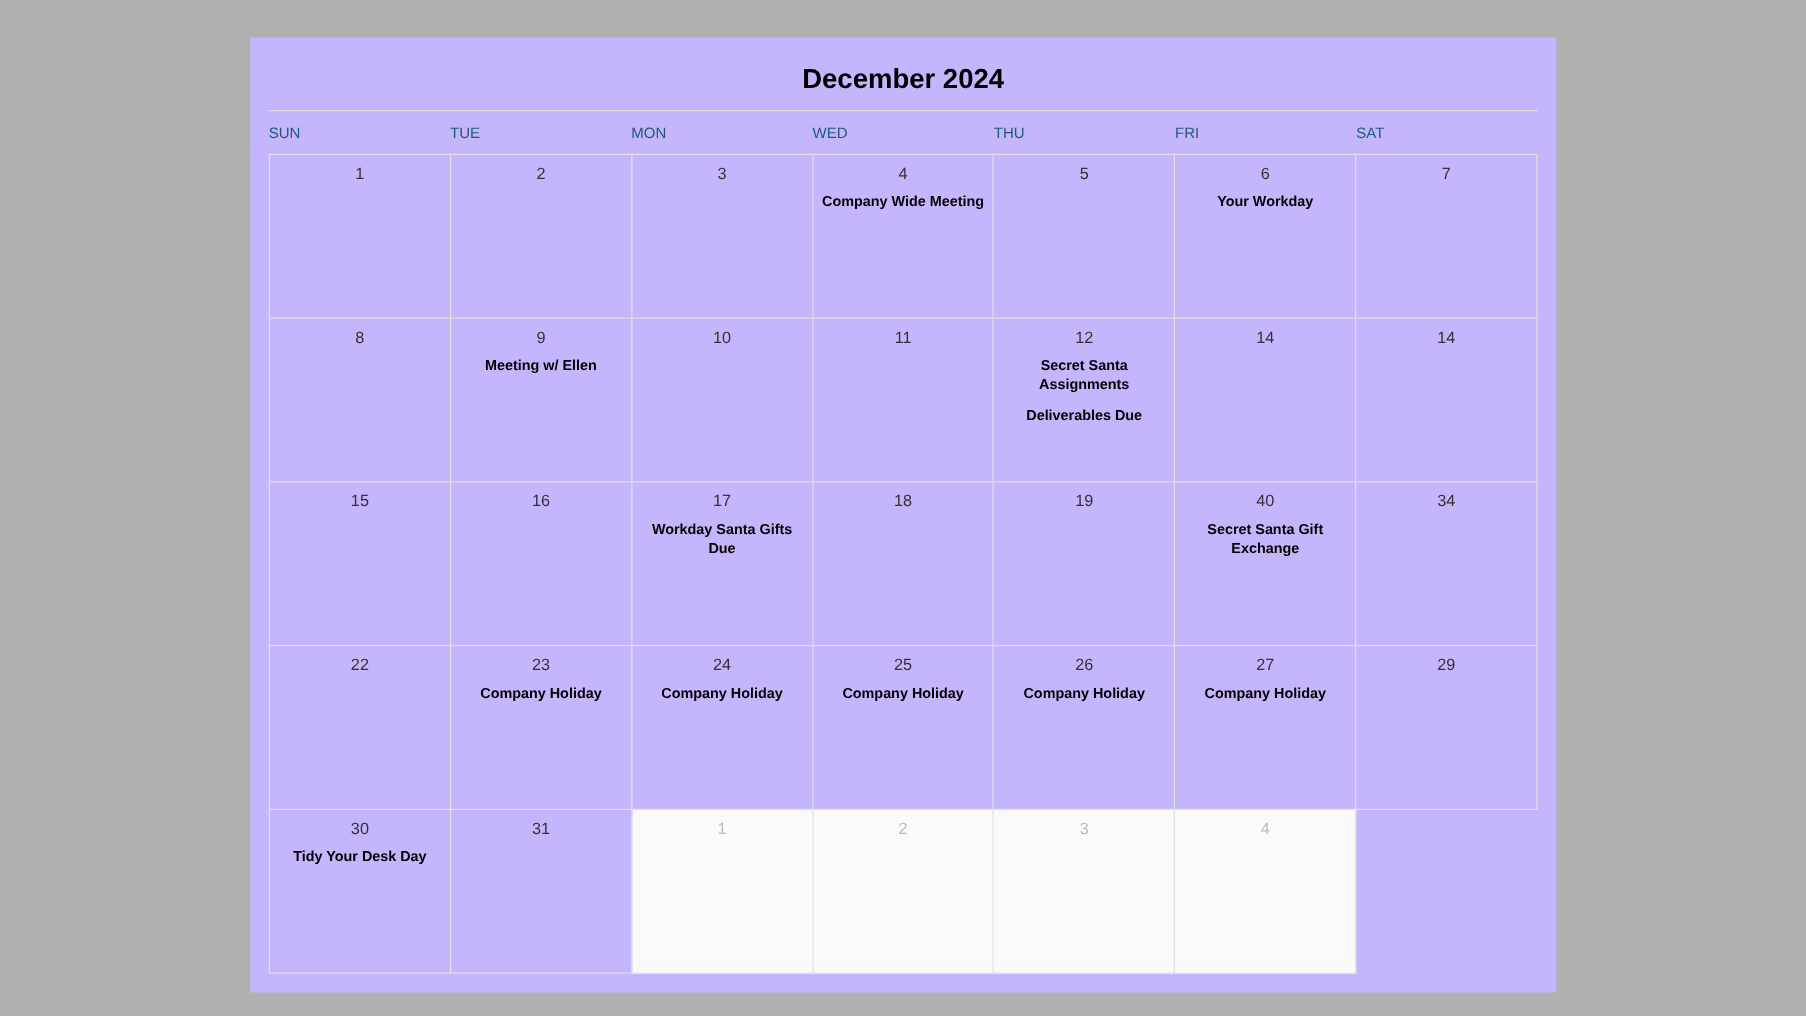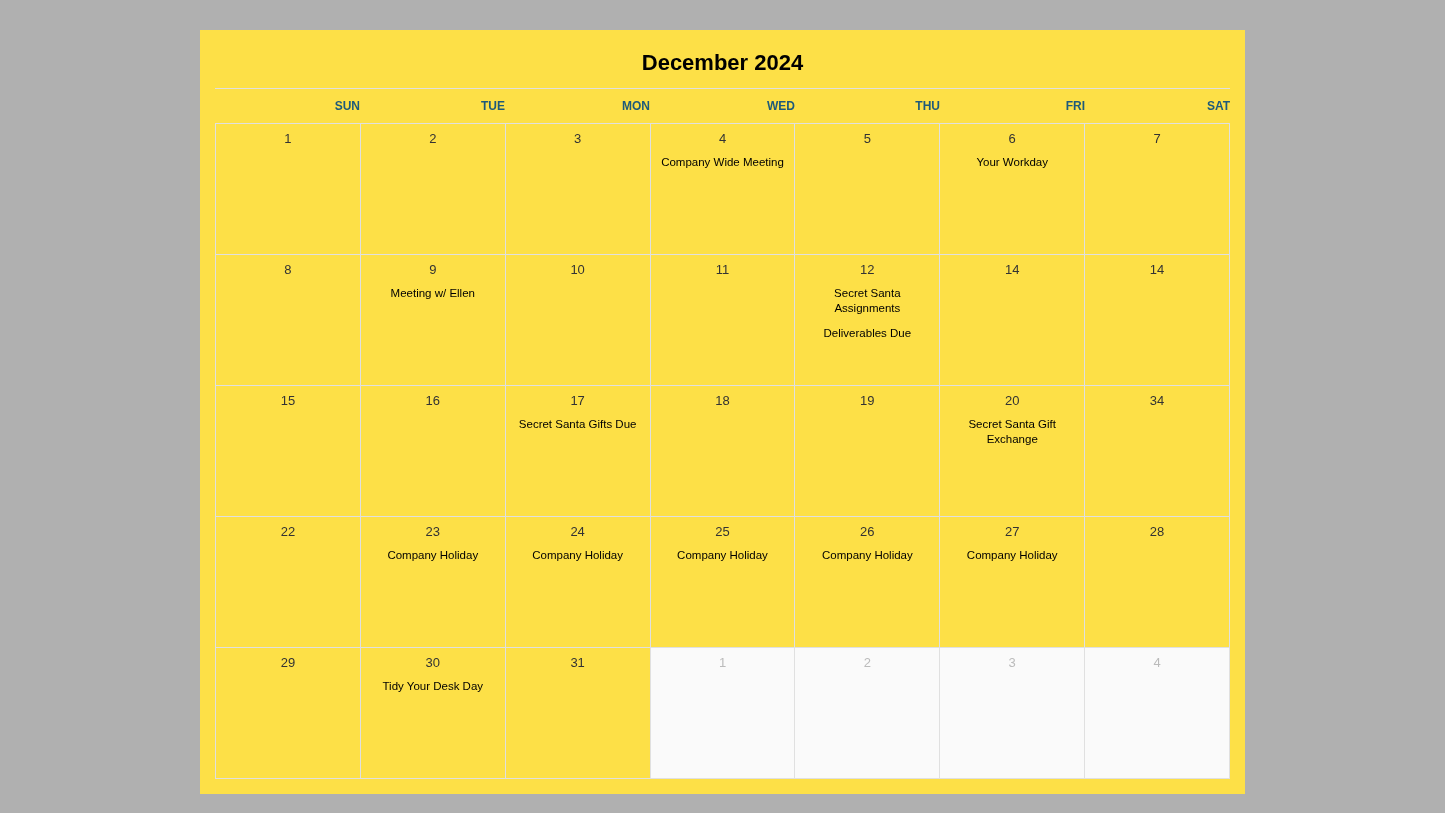--- a/index.html
+++ b/index.html
@@ -8,39 +8,39 @@
       box-sizing: border-box;
     }
     body {
       background-color: #b0b0b0;
       font-family: Arial, Helvetica, sans-serif;
       display: flex;
       justify-content: center;
       padding: 30px 0;
     }
     .calendar-container {
-      background: #fde047;
+      background: #c4b5fd;
       width: 1045px;
       padding: 15px;
     }
     .calendar-title {
       text-align: center;
       font-size: 22px;
       font-weight: bold;
       padding: 5px 0 12px 0;
       border-bottom: 1px solid #e0e0e0;
     }
     .day-headers {
       display: grid;
       grid-template-columns: repeat(7, 1fr);
     }
     .day-header {
-      text-align: right;
+      text-align: left;
       font-size: 12px;
-      font-weight: bold;
+      font-weight: normal;
       color: #1e5a7a;
       padding: 10px 0;
     }
     .calendar-grid {
       display: grid;
       grid-template-columns: repeat(7, 1fr);
       border-top: 1px solid #e0e0e0;
       border-left: 1px solid #e0e0e0;
     }
     .day-cell {
@@ -56,21 +56,21 @@
     .day-number {
       font-size: 13px;
       color: #333;
       padding: 2px 0 4px 0;
     }
     .day-cell.other-month .day-number {
       color: #bbb;
     }
     .event {
       font-size: 11.5px;
-      font-weight: normal;
+      font-weight: bold;
       color: #000;
       padding: 5px 2px;
       line-height: 1.3;
     }
   </style>
 </head>
 <body>
 
 <div class="calendar-container">
   <div class="calendar-title">December 2024</div>
@@ -132,30 +132,30 @@
         <div class="day-number">14</div>
       </div>
       <div class="day-cell">
         <div class="day-number">15</div>
       </div>
       <div class="day-cell">
         <div class="day-number">16</div>
       </div>
       <div class="day-cell">
         <div class="day-number">17</div>
-        <div class="event">Secret Santa Gifts Due</div>
+        <div class="event">Workday Santa Gifts Due</div>
       </div>
       <div class="day-cell">
         <div class="day-number">18</div>
       </div>
       <div class="day-cell">
         <div class="day-number">19</div>
       </div>
       <div class="day-cell">
-        <div class="day-number">20</div>
+        <div class="day-number">40</div>
         <div class="event">Secret Santa Gift Exchange</div>
       </div>
       <div class="day-cell">
         <div class="day-number">34</div>
       </div>
       <div class="day-cell">
         <div class="day-number">22</div>
       </div>
       <div class="day-cell">
         <div class="day-number">23</div>
@@ -169,23 +169,20 @@
         <div class="day-number">25</div>
         <div class="event">Company Holiday</div>
       </div>
       <div class="day-cell">
         <div class="day-number">26</div>
         <div class="event">Company Holiday</div>
       </div>
       <div class="day-cell">
         <div class="day-number">27</div>
         <div class="event">Company Holiday</div>
-      </div>
-      <div class="day-cell">
-        <div class="day-number">28</div>
       </div>
       <div class="day-cell">
         <div class="day-number">29</div>
       </div>
       <div class="day-cell">
         <div class="day-number">30</div>
         <div class="event">Tidy Your Desk Day</div>
       </div>
       <div class="day-cell">
         <div class="day-number">31</div>

